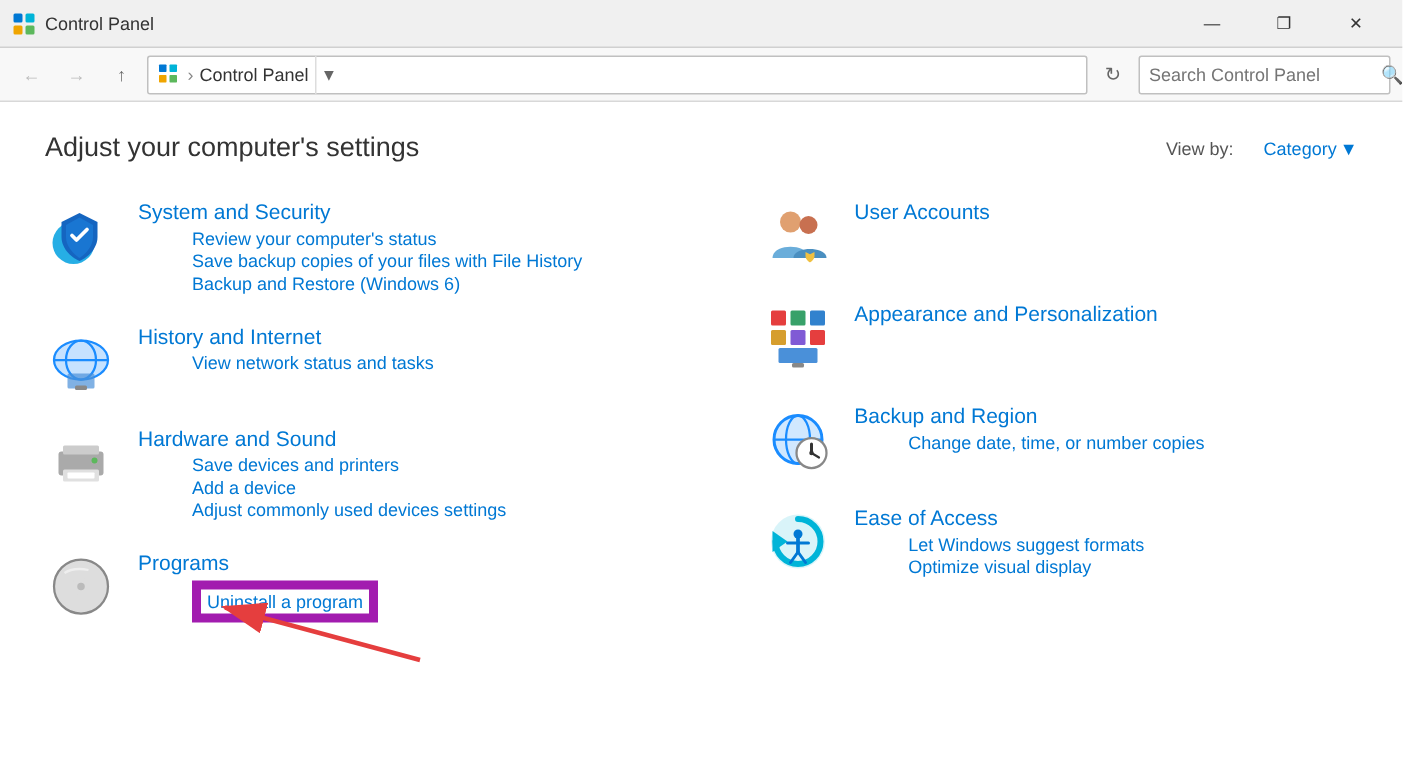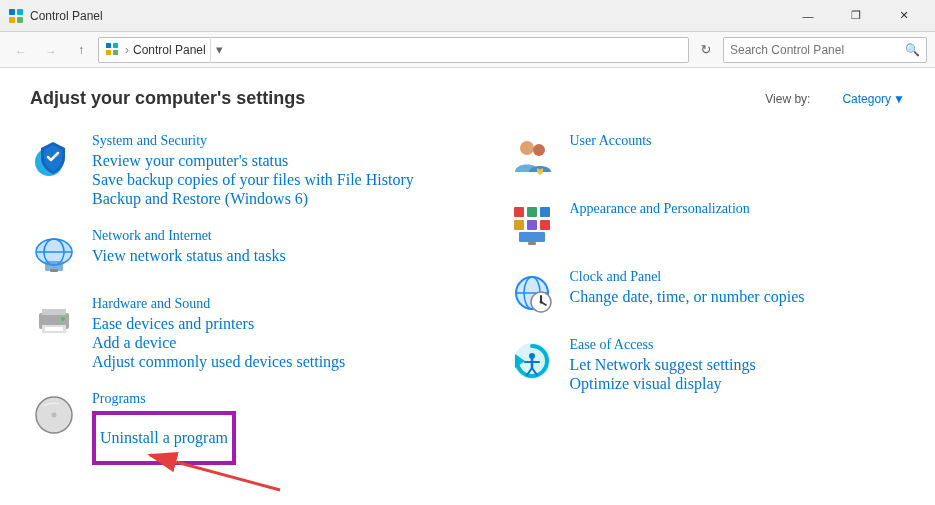--- a/index.html
+++ b/index.html
@@ -105,21 +105,21 @@
       width: 26px;
       height: 26px;
       display: flex;
       align-items: center;
       justify-content: center;
       cursor: pointer;
       color: #666;
       font-size: 13px;
     }
     .search-box {
-      width: 204px;
+      width: 168px;
       height: 26px;
       border: 1px solid #c0c0c0;
       border-radius: 2px;
       display: flex;
       align-items: center;
       padding: 0 6px;
       background: #fff;
     }
     .search-input {
       border: none;
@@ -137,21 +137,21 @@
     
     .main-content {
       padding: 20px 30px;
       background: #fff;
       height: calc(505px - 32px - 36px);
       overflow-y: auto;
     }
 
     .page-title {
       font-size: 18px;
-      font-weight: 700;
+      font-weight: 400;
       color: #333;
       margin-bottom: 24px;
     }
 
     .left-column {
       flex: 1;
       padding-right: 30px;
     }
 
     .right-column {
@@ -184,31 +184,32 @@
       font-size: 14px;
       color: #0078d4;
       cursor: pointer;
       text-decoration: none;
       display: block;
       margin-bottom: 3px;
     }
 
     .category-link {
       display: block;
-      font-size: 16px;
+      font-size: 12px;
       color: #0078d4;
       cursor: pointer;
       margin-top: 1px;
       text-decoration: none;
+      margin-left: 36px;
     }
 
     
     .highlight-link {
-      border: 4px solid #a21caf;
-      padding: 14px 4px;
+      border: 6px solid #a21caf;
+      padding: 1px 4px;
       display: inline-block;
     }
 
     .content-wrapper {
       position: relative;
     }
   </style>
 </head>
 <body>
 
@@ -251,29 +252,29 @@
     <input class="search-input" type="text" placeholder="Search Control Panel" style="">
     <span class="search-icon-btn">🔍</span>
   </div>
 </div>
 
 <div class="main-content" style="position:relative;">
   <div style="display:flex; justify-content:space-between; align-items:flex-start;">
     <h1 class="page-title">Adjust your computer's settings</h1>
     <div style="display:flex; align-items:center; gap:20px; font-size:12px; color:#555; margin-top:4px;">
       <span>View by:</span>
-      <a href="#" style="color:#0078d4; text-decoration:none; display:flex; align-items:center; gap:2px;margin-left:12px;">
+      <a href="#" style="color:#0078d4; text-decoration:none; display:flex; align-items:center; gap:2px;">
         <span>Category</span>
         <span>▼</span>
       </a>
     </div>
   </div>
 
   <div class="content-wrapper">
-    <div style="display:flex; gap:20px;font-family:Liberation Serif, serif;">
+    <div style="display:flex; gap:20px;">
 
       <div class="left-column">
 
         <div class="category-item">
           <div class="category-icon">
             <svg width="46" height="46" viewBox="0 0 46 46">
               <ellipse cx="18" cy="28" rx="14" ry="14" fill="#00a0e0" opacity="0.85"></ellipse>
               <path d="M22 8 L34 14 L34 24 C34 32 27 38 22 40 C17 38 10 32 10 24 L10 14 Z" fill="#1565c0"></path>
               <path d="M22 11 L31 16 L31 24 C31 31 25 36 22 38 C19 36 13 31 13 24 L13 16 Z" fill="#1976d2"></path>
               <path d="M17 23 L20 26 L27 19" stroke="white" stroke-width="2.5" fill="none" stroke-linecap="round" stroke-linejoin="round"></path>
@@ -293,39 +294,39 @@
               <ellipse cx="23" cy="23" rx="18" ry="13" fill="#1a8cff" opacity="0.25"></ellipse>
               <ellipse cx="23" cy="23" rx="18" ry="13" fill="none" stroke="#1a8cff" stroke-width="1.5"></ellipse>
               <ellipse cx="23" cy="23" rx="10" ry="13" fill="none" stroke="#1a8cff" stroke-width="1.5"></ellipse>
               <line x1="5" y1="23" x2="41" y2="23" stroke="#1a8cff" stroke-width="1.5"></line>
 
               <rect x="14" y="32" width="18" height="10" rx="1" fill="#4a90d9" opacity="0.7"></rect>
               <rect x="19" y="40" width="8" height="3" rx="1" fill="#888"></rect>
             </svg>
           </div>
           <div class="category-text">
-            <a class="category-title">Network and Internet</a>
+            <a class="category-title">History and Internet</a>
             <a class="category-link">View network status and tasks</a>
           </div>
         </div>
 
         <div class="category-item">
           <div class="category-icon">
             <svg width="46" height="46" viewBox="0 0 46 46">
 
               <rect x="8" y="16" width="30" height="16" rx="2" fill="#aaa"></rect>
               <rect x="11" y="12" width="24" height="6" rx="1" fill="#ccc"></rect>
               <rect x="11" y="28" width="24" height="8" rx="1" fill="#e0e0e0"></rect>
               <rect x="14" y="30" width="18" height="4" rx="0.5" fill="#fff"></rect>
               <circle cx="32" cy="22" r="2" fill="#5cb85c"></circle>
             </svg>
           </div>
           <div class="category-text">
             <a class="category-title">Hardware and Sound</a>
-            <a class="category-link">Ease devices and printers</a>
+            <a class="category-link">Save devices and printers</a>
             <a class="category-link">Add a device</a>
             <a class="category-link">Adjust commonly used devices settings</a>
           </div>
         </div>
 
         <div class="category-item">
           <div class="category-icon">
             <svg width="46" height="46" viewBox="0 0 46 46">
 
               <circle cx="23" cy="23" r="18" fill="#aaa" opacity="0.4"></circle>
@@ -392,21 +393,21 @@
               <ellipse cx="23" cy="23" rx="8" ry="16" fill="none" stroke="#1a8cff" stroke-width="1.5"></ellipse>
               <line x1="7" y1="23" x2="39" y2="23" stroke="#1a8cff" stroke-width="1.5"></line>
 
               <circle cx="32" cy="32" r="10" fill="white" stroke="#888" stroke-width="1.5"></circle>
               <line x1="32" y1="26" x2="32" y2="32" stroke="#333" stroke-width="2" stroke-linecap="round"></line>
               <line x1="32" y1="32" x2="37" y2="35" stroke="#333" stroke-width="1.5" stroke-linecap="round"></line>
               <circle cx="32" cy="32" r="1.5" fill="#333"></circle>
             </svg>
           </div>
           <div class="category-text">
-            <a class="category-title">Clock and Panel</a>
+            <a class="category-title">Backup and Region</a>
             <a class="category-link">Change date, time, or number copies</a>
           </div>
         </div>
 
         <div class="category-item">
           <div class="category-icon">
             <svg width="46" height="46" viewBox="0 0 46 46">
 
               <circle cx="23" cy="23" r="18" fill="#00b4d8" opacity="0.15"></circle>
               <path d="M23 8 A15 15 0 1 1 8 23" fill="none" stroke="#00b4d8" stroke-width="4" stroke-linecap="round"></path>
@@ -414,21 +415,21 @@
 
               <circle cx="23" cy="18" r="3" fill="#0078d4"></circle>
               <line x1="23" y1="21" x2="23" y2="30" stroke="#0078d4" stroke-width="2.5" stroke-linecap="round"></line>
               <line x1="16" y1="24" x2="30" y2="24" stroke="#0078d4" stroke-width="2" stroke-linecap="round"></line>
               <line x1="23" y1="30" x2="18" y2="37" stroke="#0078d4" stroke-width="2" stroke-linecap="round"></line>
               <line x1="23" y1="30" x2="28" y2="37" stroke="#0078d4" stroke-width="2" stroke-linecap="round"></line>
             </svg>
           </div>
           <div class="category-text">
             <a class="category-title">Ease of Access</a>
-            <a class="category-link">Let Network suggest settings</a>
+            <a class="category-link">Let Windows suggest formats</a>
             <a class="category-link">Optimize visual display</a>
           </div>
         </div>
 
       </div>
     </div>
 
     <svg style="position:absolute; bottom:-10px; left:70px; pointer-events:none;" width="200" height="60" viewBox="0 0 200 60">
       <defs>
         <marker id="arrowhead" markerWidth="10" markerHeight="7" refX="9" refY="3.5" orient="auto">

